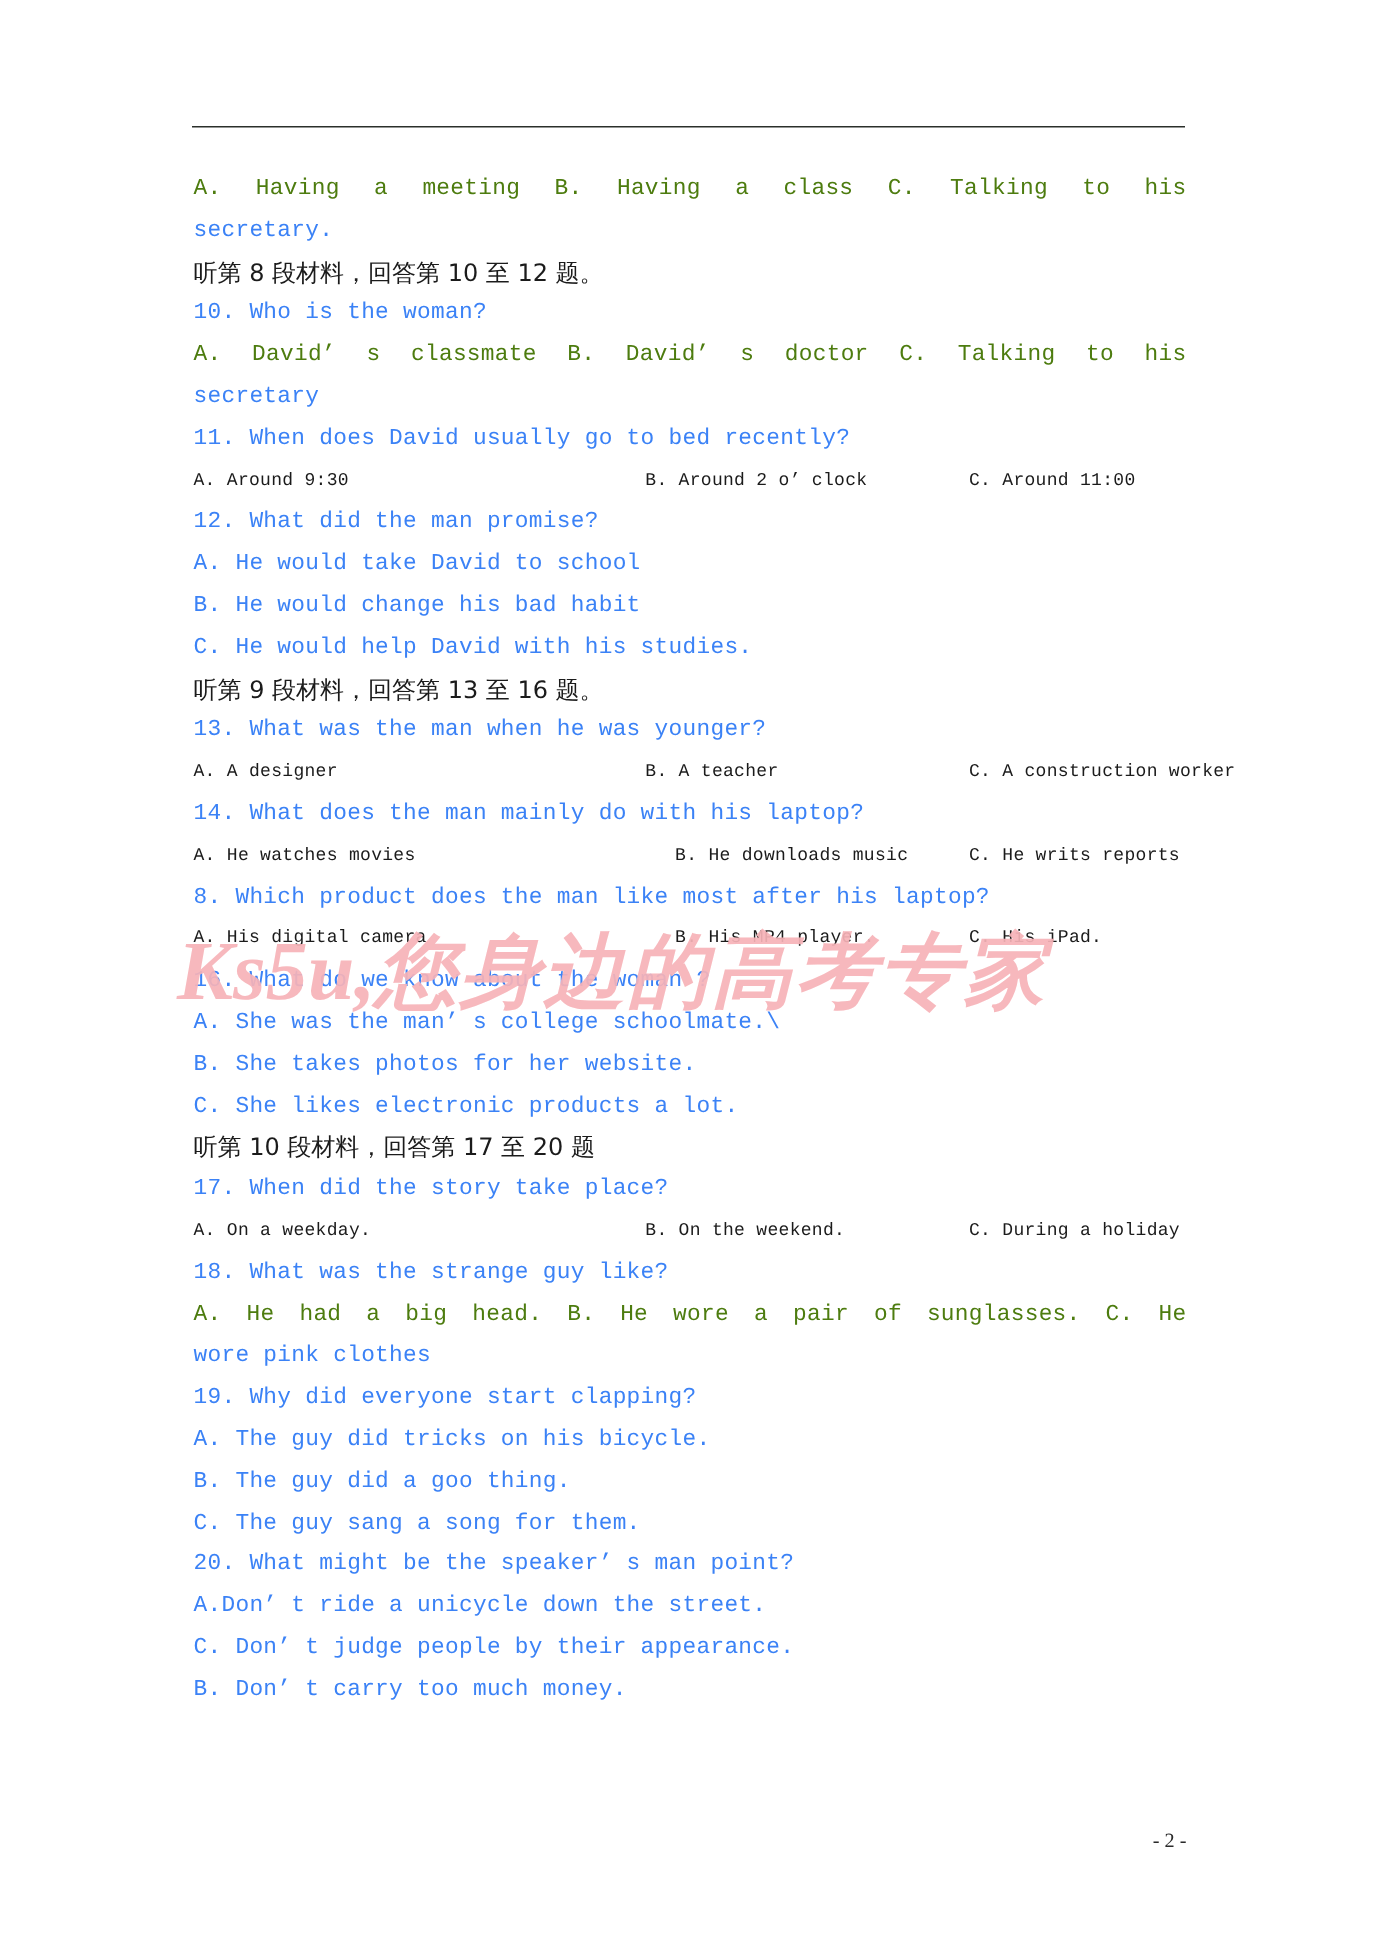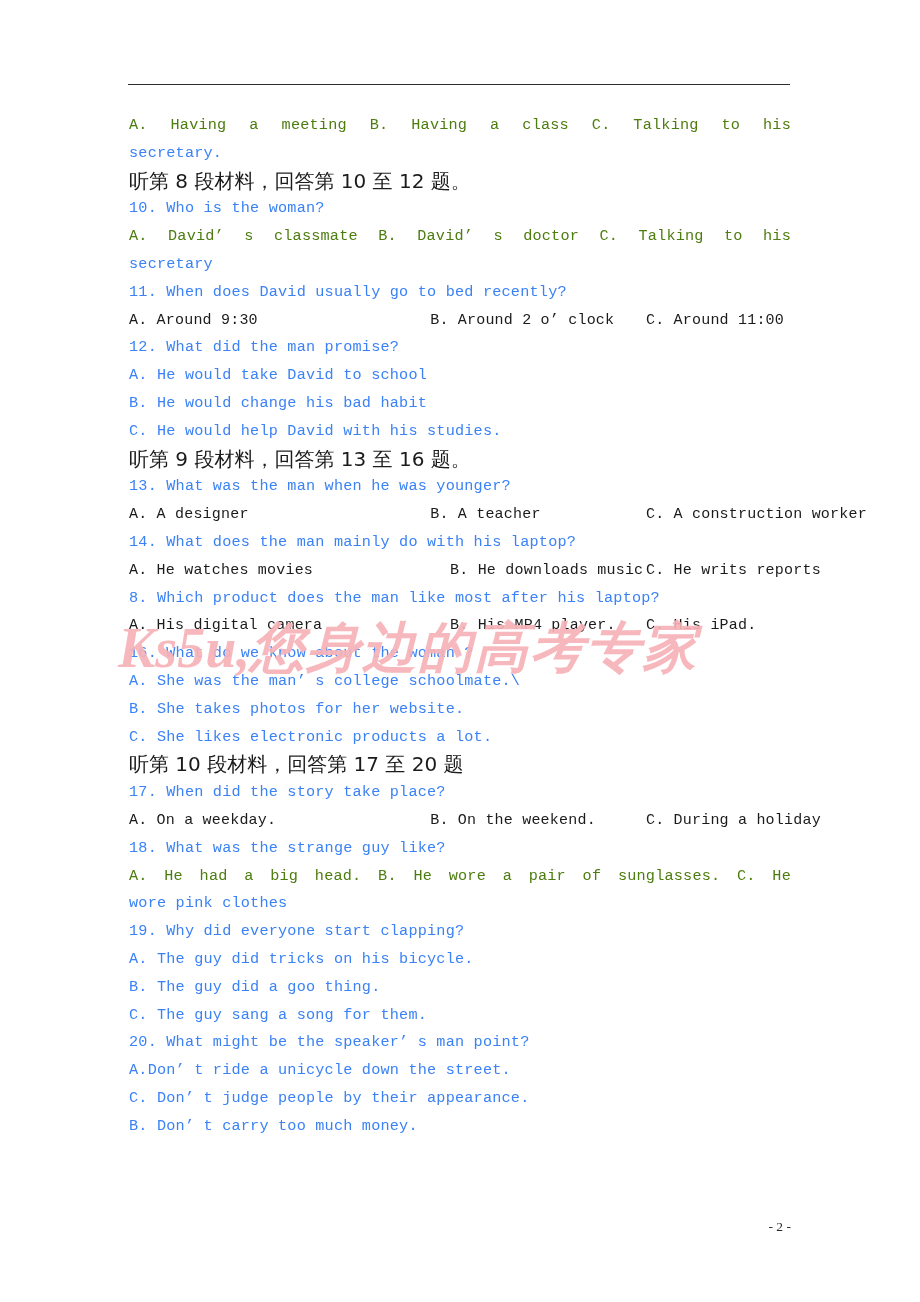--- a/index.html
+++ b/index.html
@@ -38,21 +38,21 @@
   .line {
     font-size: 15.2px;
     line-height: 27.8px;
     white-space: pre;
     letter-spacing: 0.2px;
     color: #3b82f6;
   }
 
   
   .row {
-    font-size: 15px;
+    font-size: 12px;
     line-height: 27.8px;
     display: flex;
     width: 100%;
     color: #1b1b1b;
     letter-spacing: 0.2px;
   }
   .row .c1 { white-space: pre; }
   .row .c2 { white-space: pre; }
   .row .c3 { white-space: pre; }
 
@@ -71,21 +71,21 @@
     font-size: 15.2px;
     line-height: 27.8px;
     text-align: justify;
     text-align-last: justify;
     color: #4d7c0f;
     letter-spacing: 0.2px;
   }
 
   
   .cn {
-    font-size: 20px;
+    font-size: 16px;
     line-height: 27.8px;
     white-space: pre;
     font-family: "DejaVu Sans", "Liberation Sans", sans-serif;
     color: #1b1b1b;
   }
 
   
   .watermark {
     position: absolute;
     left: 118px;

